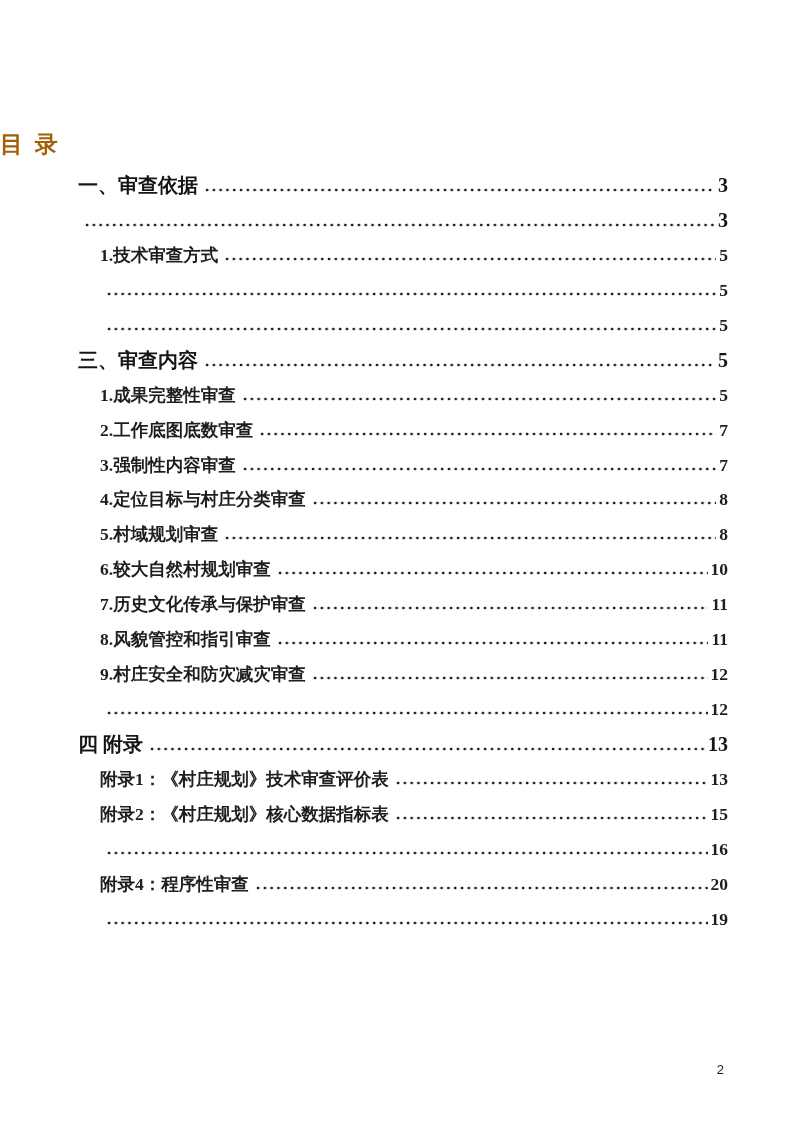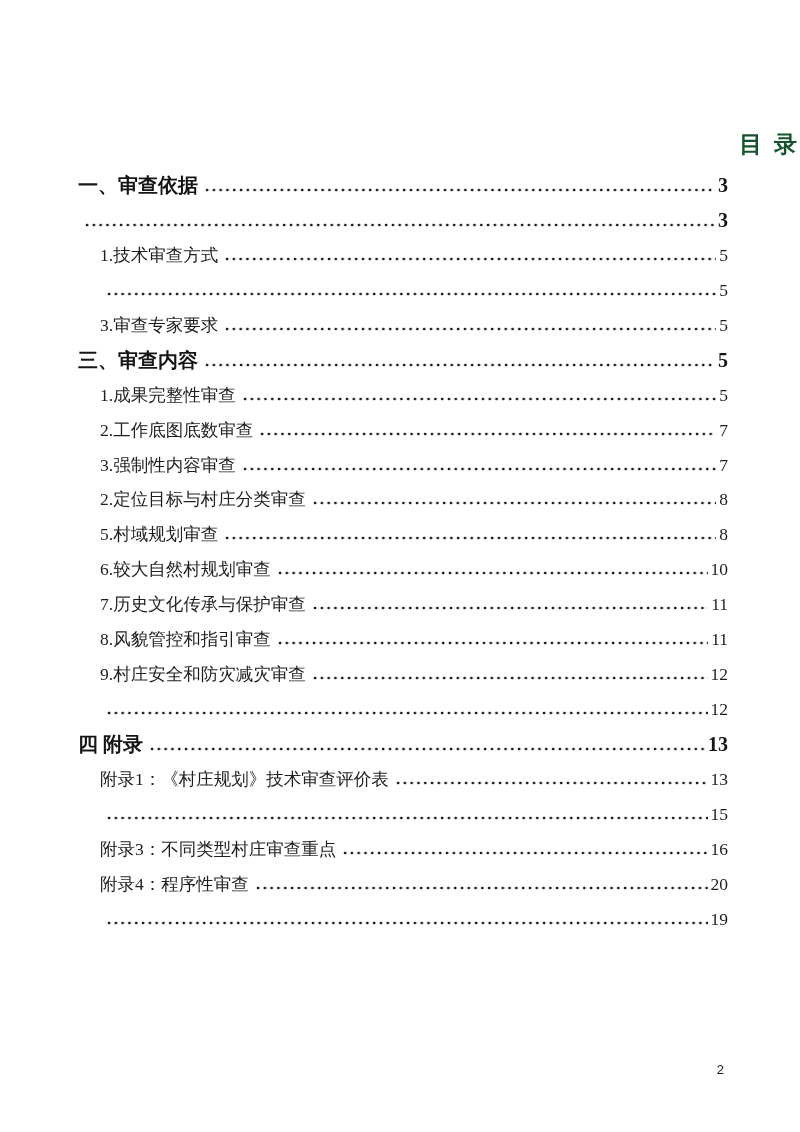--- a/index.html
+++ b/index.html
@@ -14,26 +14,26 @@
     background: #ffffff;
     font-family: "Liberation Serif", "DejaVu Serif", serif;
     color: #1c1c1c;
     overflow: hidden;
   }
   .doc-title {
     position: absolute;
     top: 129px;
     left: 0;
     width: 100%;
-    text-align: right;
+    text-align: left;
     font-size: 23px;
     font-weight: 700;
     letter-spacing: 3px;
     margin: 0;
-    color: #14532d;
+    color: #a16207;
   }
   .toc {
     position: absolute;
     left: 78px;
     top: 168px;
     width: 650px;
   }
   .toc-row {
     display: flex;
     align-items: baseline;
@@ -42,21 +42,21 @@
     white-space: nowrap;
     cursor: default;
   }
   .toc-row.level1 {
     font-size: 20px;
     font-weight: 700;
     color: #151515;
   }
   .toc-row.level2 {
     font-size: 17.5px;
-    font-weight: 400;
+    font-weight: 700;
     padding-left: 22px;
     color: #1e1e1e;
   }
   .toc-label {
     flex: 0 0 auto;
   }
   .dots {
     flex: 1 1 auto;
     height: 4px;
     margin: 0 3px 0 7px;
@@ -96,21 +96,20 @@
       <div class="toc-row level2">
         <span class="toc-label">1.技术审查方式</span>
         <span class="dots"></span>
         <span class="toc-page">5</span>
       </div>
       <div class="toc-row level2">
         <span class="dots"></span>
         <span class="toc-page">5</span>
       </div>
       <div class="toc-row level2">
-        <span class="toc-label">3.审查专家要求</span>
         <span class="dots"></span>
         <span class="toc-page">5</span>
       </div>
       <div class="toc-row level1">
         <span class="toc-label">三、审查内容</span>
         <span class="dots"></span>
         <span class="toc-page">5</span>
       </div>
       <div class="toc-row level2">
         <span class="toc-label">1.成果完整性审查</span>
@@ -121,21 +120,21 @@
         <span class="toc-label">2.工作底图底数审查</span>
         <span class="dots"></span>
         <span class="toc-page">7</span>
       </div>
       <div class="toc-row level2">
         <span class="toc-label">3.强制性内容审查</span>
         <span class="dots"></span>
         <span class="toc-page">7</span>
       </div>
       <div class="toc-row level2">
-        <span class="toc-label">2.定位目标与村庄分类审查</span>
+        <span class="toc-label">4.定位目标与村庄分类审查</span>
         <span class="dots"></span>
         <span class="toc-page">8</span>
       </div>
       <div class="toc-row level2">
         <span class="toc-label">5.村域规划审查</span>
         <span class="dots"></span>
         <span class="toc-page">8</span>
       </div>
       <div class="toc-row level2">
         <span class="toc-label">6.较大自然村规划审查</span>
@@ -165,25 +164,25 @@
         <span class="toc-label">四 附录</span>
         <span class="dots"></span>
         <span class="toc-page">13</span>
       </div>
       <div class="toc-row level2">
         <span class="toc-label">附录1：《村庄规划》技术审查评价表</span>
         <span class="dots"></span>
         <span class="toc-page">13</span>
       </div>
       <div class="toc-row level2">
+        <span class="toc-label">附录2：《村庄规划》核心数据指标表</span>
         <span class="dots"></span>
         <span class="toc-page">15</span>
       </div>
       <div class="toc-row level2">
-        <span class="toc-label">附录3：不同类型村庄审查重点</span>
         <span class="dots"></span>
         <span class="toc-page">16</span>
       </div>
       <div class="toc-row level2">
         <span class="toc-label">附录4：程序性审查</span>
         <span class="dots"></span>
         <span class="toc-page">20</span>
       </div>
       <div class="toc-row level2">
         <span class="dots"></span>

